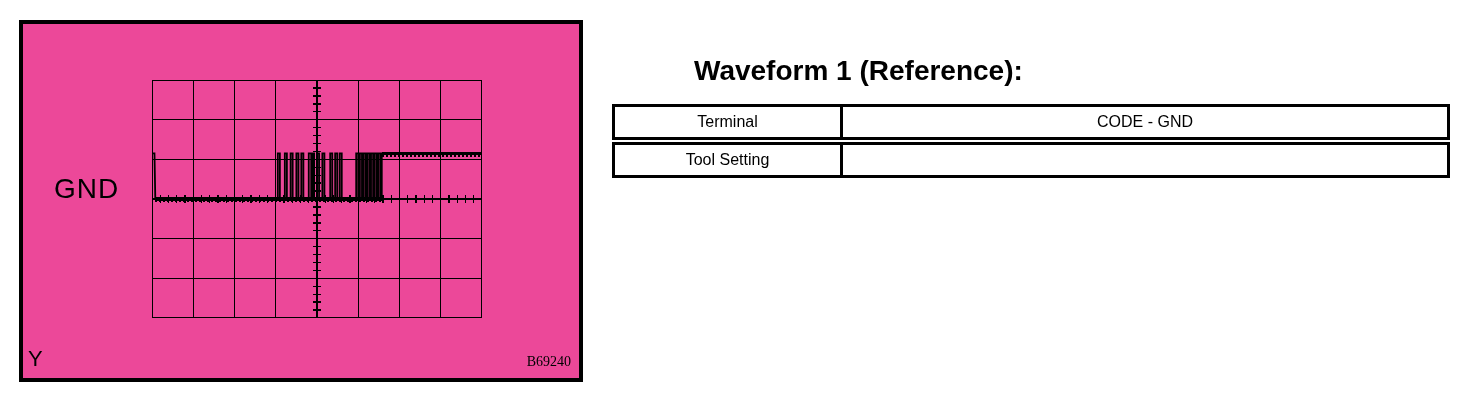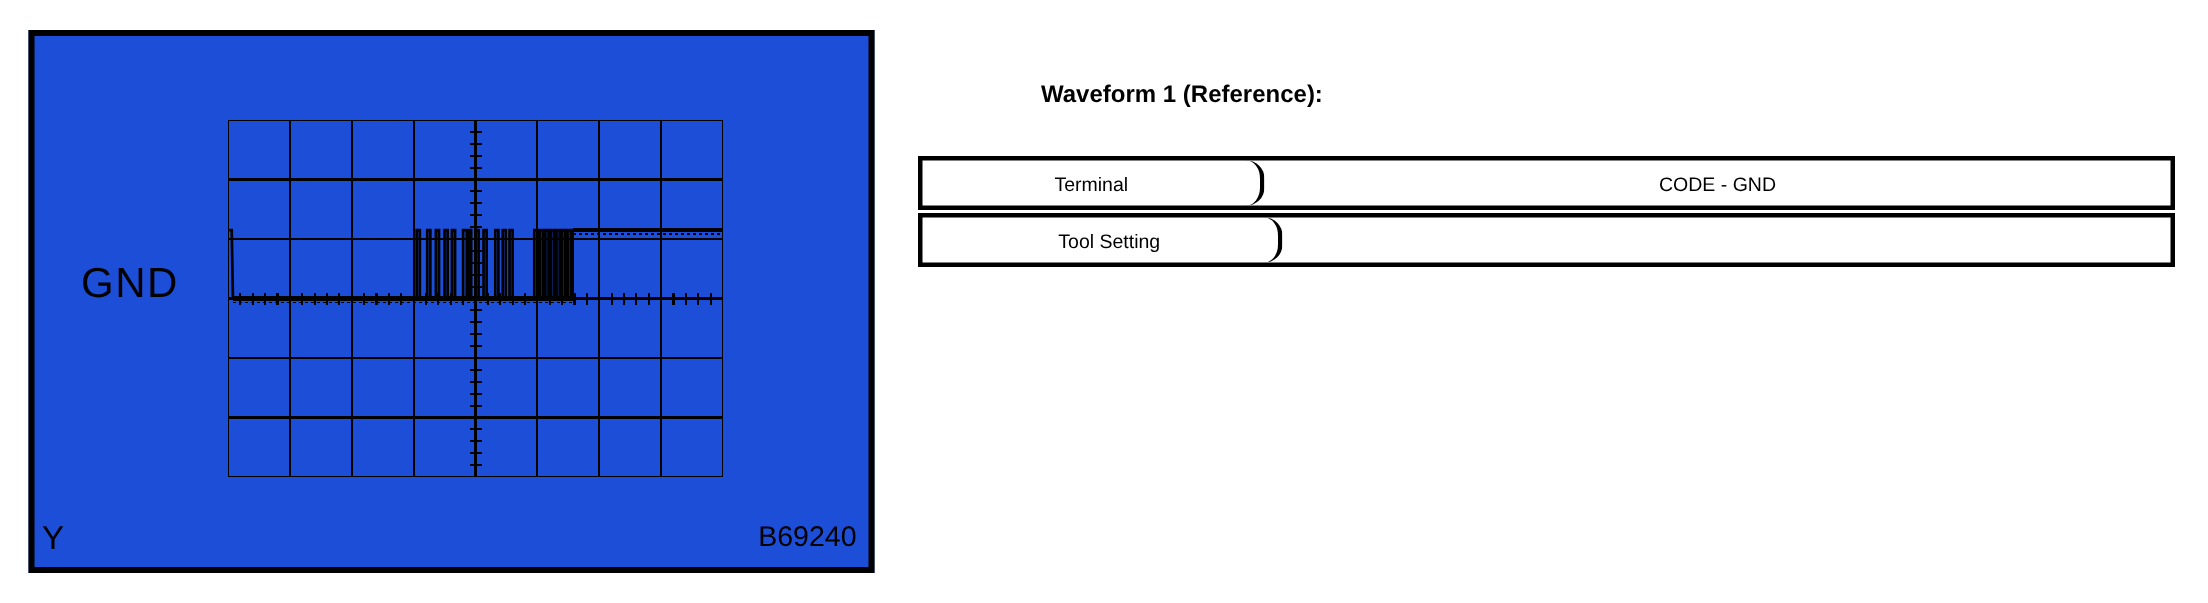--- a/index.html
+++ b/index.html
@@ -9,54 +9,55 @@
     position: relative;
     font-family: "Liberation Sans", sans-serif;
     color: #000;
     overflow: hidden;
   }
   
   .figure-box {
     position: absolute; left: 19px; top: 20px;
     width: 564px; height: 362px;
     border: 4px solid #000;
-    background: #1d4ed8;
+    background: #ec4899;
   }
   .scope-svg { position: absolute; left: 129px; top: 56px; }
   .gnd-label {
     position: absolute; left: 31px; top: 149px;
     font-size: 28px; letter-spacing: 1px;
   }
   .y-label {
     position: absolute; left: 5px; bottom: 6px;
     font-size: 22px;
   }
   .fig-id {
     position: absolute; right: 8px; bottom: 8px;
-    font-size: 19px;
+    font-size: 14px;
+    font-family: Liberation Serif, serif;
   }
   
   .wave-title {
     position: absolute; left: 694px; top: 55px;
-    font-size: 16px; font-weight: bold;
+    font-size: 28px; font-weight: bold;
   }
   .ref-table {
     position: absolute; left: 612px; top: 104px;
     width: 838px;
   }
   .ref-row {
     display: flex; align-items: stretch;
     border: 3px solid #000;
     height: 36px;
     background: #fff;
   }
-  .ref-row + .ref-row { margin-top: 2px; padding-left: 12px; }
+  .ref-row + .ref-row { margin-top: 2px; }
   .ref-cell {
     display: flex; align-items: center; justify-content: center;
-    font-size: 13px; line-height: 1; border-radius: 12px;
+    font-size: 16px; line-height: 1;
   }
   .cell-label { width: 228px; border-right: 3px solid #000; }
   .cell-value { flex: 1; }
 </style>
 </head>
 <body>
 
 <div class="figure-box">
   <div class="gnd-label">GND</div>
 

